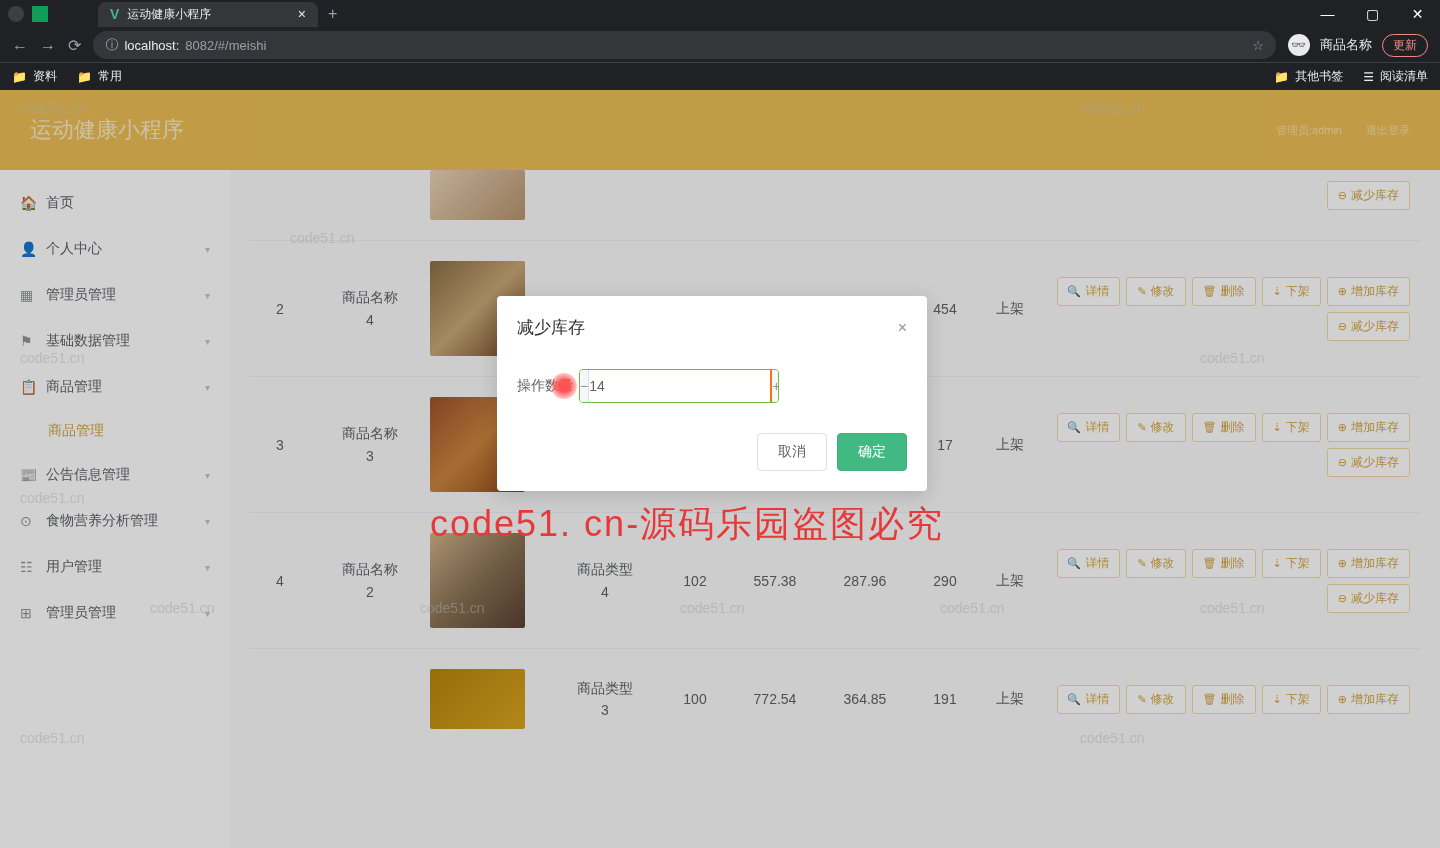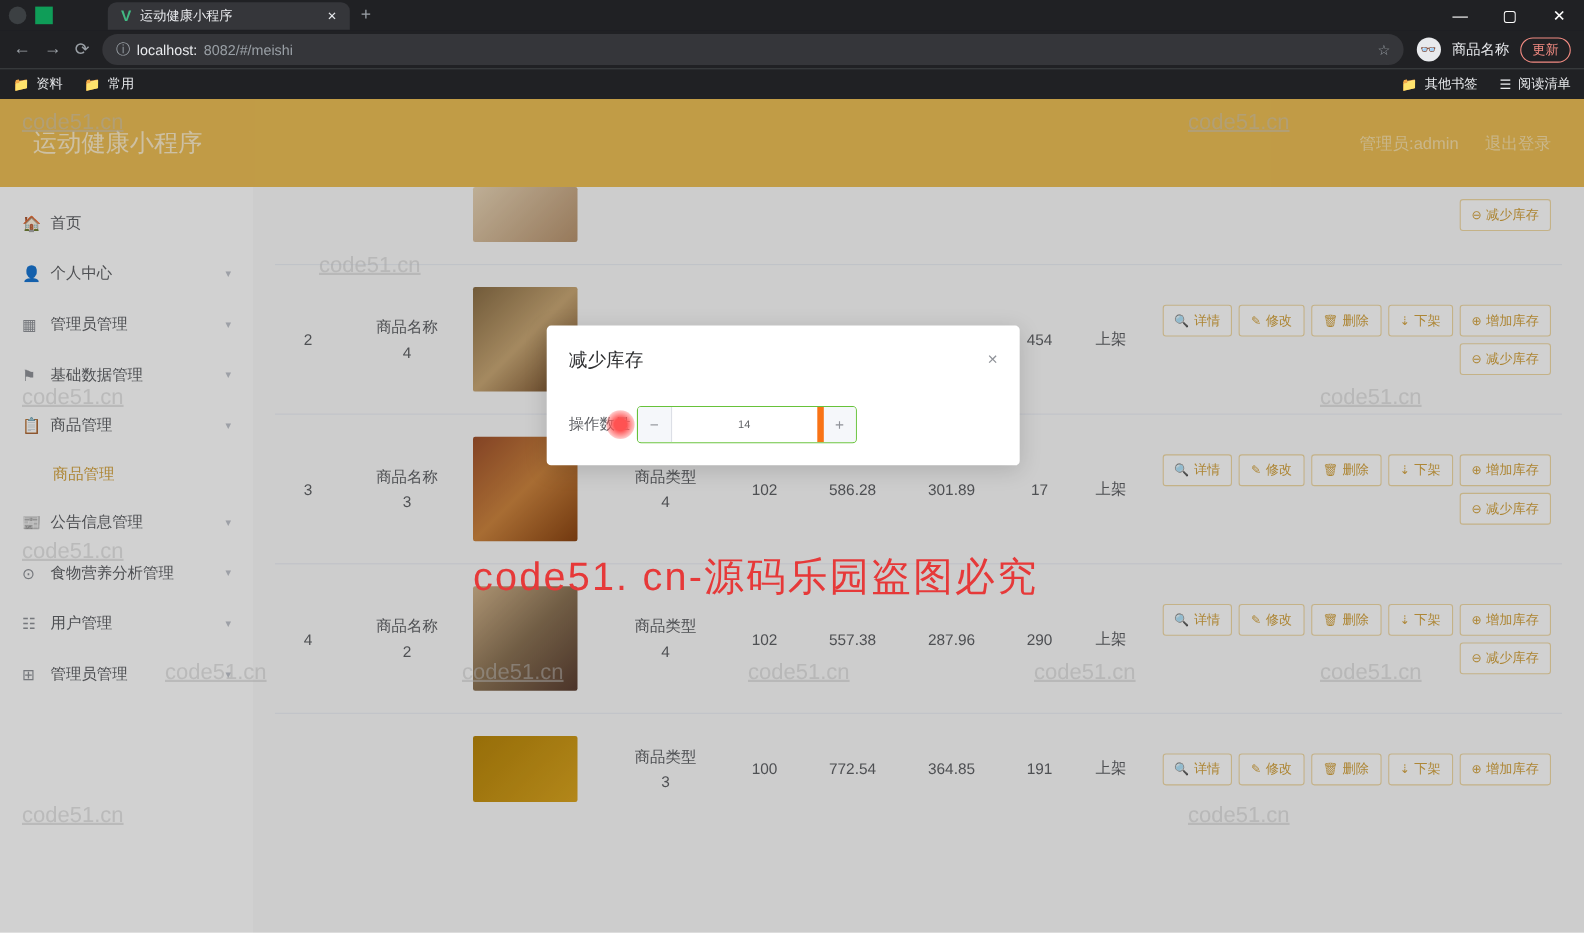--- a/index.html
+++ b/index.html
@@ -28,21 +28,21 @@
 
 .bookmark-bar { height: 28px; background: #202124; display: flex; align-items: center; padding: 0 12px; gap: 20px; color: #e8eaed; font-size: 12px; border-top: 1px solid #3c4043; }
 .bookmark-bar .bm { display: flex; align-items: center; gap: 6px; }
 .bookmark-bar .folder { color: #ffca28; }
 .bookmark-bar .right { margin-left: auto; display: flex; gap: 20px; }
 
 
 .app { position: relative; height: 758px; }
 .app-header { height: 80px; background: #eab844; display: flex; align-items: center; padding: 0 30px; color: #fff; opacity: 0.9; }
 .app-title { font-size: 22px; font-weight: 500; color: #fbe9c4; }
-.app-header .right { margin-left: auto; display: flex; gap: 24px; font-size: 15px; color: #f6dca1; }
+.app-header .right { margin-left: auto; display: flex; gap: 24px; font-size: 11px; color: #f6dca1; }
 
 .app-body { display: flex; height: 678px; }
 .sidebar { width: 230px; background: #fff; padding-top: 10px; position: relative; }
 .menu-item { padding: 14px 20px; display: flex; align-items: center; gap: 10px; color: #606266; font-size: 14px; cursor: pointer; }
 .menu-item .micon { width: 16px; color: #909399; font-size: 14px; }
 .menu-item .chev { margin-left: auto; color: #c0c4cc; font-size: 10px; }
 .submenu-item { padding: 12px 20px 12px 48px; color: #606266; font-size: 14px; cursor: pointer; }
 .submenu-item.active { color: #d4a441; }
 
 .main { flex: 1; background: #fafafa; overflow: auto; position: relative; padding: 0 20px; }
@@ -66,29 +66,29 @@
 .overlay { position: absolute; inset: 0; background: rgba(0,0,0,0.18); z-index: 100; top: 0; }
 .dialog { position: absolute; left: 497px; top: 206px; width: 430px; background: #fff; border-radius: 4px; z-index: 101; box-shadow: 0 4px 20px rgba(0,0,0,0.15); }
 .dialog-header { padding: 20px 20px 10px; display: flex; align-items: center; }
 .dialog-title { font-size: 17px; color: #303133; }
 .dialog-close { margin-left: auto; color: #909399; font-size: 16px; cursor: pointer; }
 .dialog-body { padding: 20px; display: flex; align-items: center; gap: 6px; }
 .field-label { font-size: 14px; color: #606266; position: relative; }
 .cursor-dot { position: absolute; width: 26px; height: 26px; background: radial-gradient(circle, #ff5252 30%, rgba(255,82,82,0.3) 70%); border-radius: 50%; left: 34px; top: -4px; }
 .stepper { display: flex; border: 1px solid #67c23a; border-radius: 4px; overflow: hidden; height: 34px; width: 200px; }
 .step-btn { width: 34px; display: flex; align-items: center; justify-content: center; color: #909399; cursor: pointer; background: #f5f7fa; font-size: 14px; }
-.step-input { flex: 1; border: none; text-align: center; font-size: 10px; color: #606266; outline: none; border-left: 1px solid #dcdfe6; border-right: 6px solid #f97316; }
+.step-input { flex: 1; border: none; text-align: left; font-size: 14px; color: #606266; outline: none; border-left: 1px solid #dcdfe6; border-right: 2px solid #f97316; }
 .dialog-footer { padding: 10px 20px 20px; display: flex; justify-content: flex-end; gap: 10px; }
 .btn { padding: 9px 20px; font-size: 14px; border-radius: 4px; cursor: pointer; border: 1px solid #dcdfe6; background: #fff; color: #606266; }
 .btn-confirm { background: #3cb371; border-color: #3cb371; color: #fff; }
 .btn-confirm { background: #49c181; }
 .btn-confirm { background: #42b983; }
 
 
-.wm { position: absolute; color: rgba(200,200,200,0.5); font-size: 20px; pointer-events: none; z-index: 50; font-family: Arial; text-decoration: underline; }
+.wm { position: absolute; color: rgba(200,200,200,0.5); font-size: 14px; pointer-events: none; z-index: 50; font-family: Arial; }
 .wm-red { position: absolute; color: #e63939; font-size: 36px; font-weight: 500; z-index: 200; pointer-events: none; left: 430px; top: 410px; letter-spacing: 2px; }
 </style>
 </head>
 <body>
 
 <div class="browser-chrome">
   <div class="tab-bar">
     <div class="tab-spacer">
       <span class="dot"></span>
       <span class="sq"></span>
@@ -390,20 +390,24 @@
       <span class="field-label">
         <span>操作数量</span>
         <span class="cursor-dot"></span>
       </span>
       <div class="stepper">
         <span class="step-btn">−</span>
         <input class="step-input" value="14" style="">
         <span class="step-btn">+</span>
       </div>
     </div>
+    <div class="dialog-footer">
+      <button class="btn">取消</button>
+      <button class="btn btn-confirm">确定</button>
+    </div>
   </div>
 
   <span class="wm" style="left:20px;top:10px">code51.cn</span>
   <span class="wm" style="left:290px;top:140px">code51.cn</span>
   <span class="wm" style="left:20px;top:260px">code51.cn</span>
   <span class="wm" style="left:20px;top:400px">code51.cn</span>
   <span class="wm" style="left:150px;top:510px">code51.cn</span>
   <span class="wm" style="left:420px;top:510px">code51.cn</span>
   <span class="wm" style="left:680px;top:510px">code51.cn</span>
   <span class="wm" style="left:940px;top:510px">code51.cn</span>

